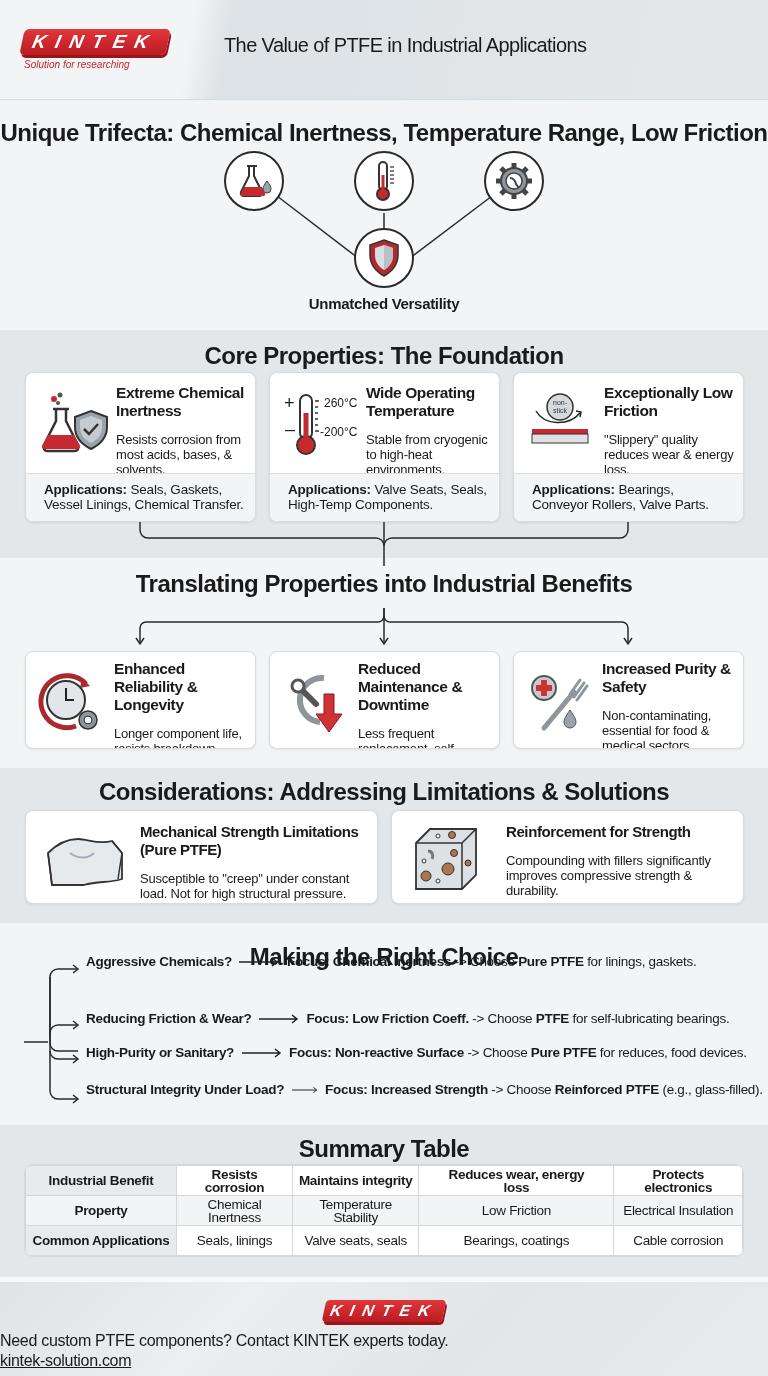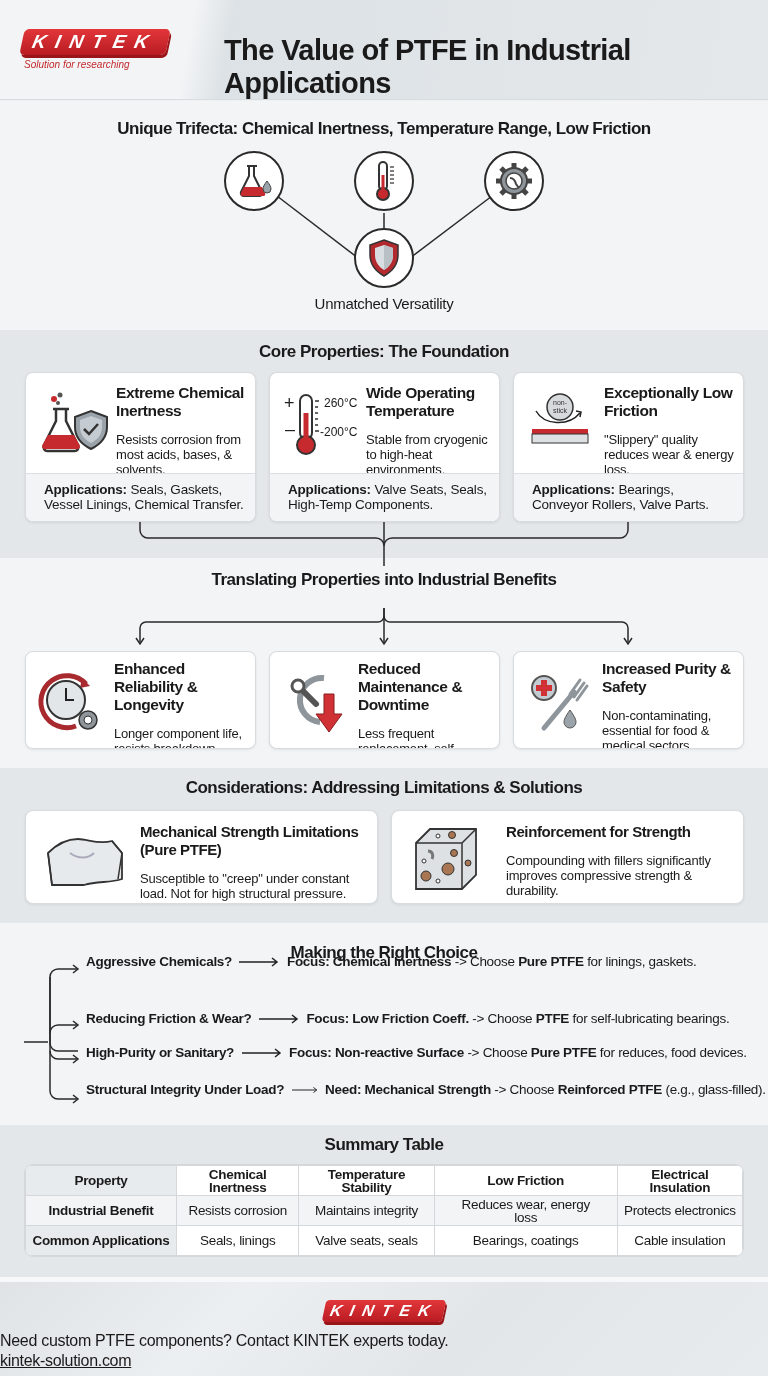--- a/index.html
+++ b/index.html
@@ -3,29 +3,29 @@
 <meta charset="utf-8">
 <style>
   *{box-sizing:border-box;margin:0;padding:0}
   html,body{width:768px;height:1376px;overflow:hidden}
   body{font-family:"Liberation Sans","DejaVu Sans",sans-serif;color:#1a1a1a;background:#eef1f3;position:relative}
   
   .header{position:absolute;left:0;top:0;width:768px;height:100px;background:linear-gradient(100deg,#f2f4f5 0%,#f2f4f5 25%,#dde2e6 30%,#e4e8eb 100%);border-bottom:1px solid #d7dcdf}
   .logo-wrap{position:absolute;left:22px;top:29px;width:152px}
   .logo-badge{display:block;width:146px;height:26px;background:linear-gradient(#e2363a,#b81c22);border-radius:5px;transform:skewX(-12deg);color:#fff;font-weight:bold;font-style:italic;font-size:19px;letter-spacing:9px;text-align:center;line-height:26px;box-shadow:2px 3px 0 #9a1519}
   .logo-sub{display:block;margin-top:4px;color:#c4282d;font-style:italic;font-size:10px;padding-left:2px}
-  .title{position:absolute;left:224px;top:34px;font-size:29px;font-weight:bold;letter-spacing:-0.6px}
+  .title{position:absolute;left:224px;top:34px;font-size:20px;font-weight:normal;letter-spacing:-0.6px}
   
   .band{position:absolute;left:0;width:768px}
   .band.light{background:#f2f4f6}
   .band.dark{background:#e3e7ea}
-  .sec-title{position:absolute;left:0;width:768px;text-align:center;font-weight:bold;font-size:17px;letter-spacing:-0.5px}
+  .sec-title{position:absolute;left:0;width:768px;text-align:center;font-weight:bold;font-size:24px;letter-spacing:-0.5px}
   
   .circle{position:absolute;width:60px;height:60px;border:2px solid #2a2a2a;border-radius:50%;background:#fff;display:flex;align-items:center;justify-content:center}
-  .cap{position:absolute;left:0;width:768px;text-align:center;font-weight:normal;font-size:15px;letter-spacing:-0.3px}
+  .cap{position:absolute;left:0;width:768px;text-align:center;font-weight:bold;font-size:15px;letter-spacing:-0.3px}
   
   .card{position:absolute;background:#fff;border:1px solid #d8dcdf;border-radius:8px;box-shadow:0 1px 3px rgba(0,0,0,0.08);overflow:hidden}
   .card .ic{position:absolute;left:10px;top:14px;width:80px;height:72px}
   .card .ct{position:absolute;left:90px;top:11px;right:8px;font-weight:bold;font-size:15.5px;line-height:18px;letter-spacing:-0.4px}
   .card .cd{display:block;font-weight:normal;font-size:13px;line-height:15px;letter-spacing:-0.2px;margin-top:12px}
   .card .apps{position:absolute;left:0;right:0;bottom:0;height:48px;border-top:1px solid #dcdfe2;background:#f3f4f5;padding:8px 10px 0 18px;font-size:13.5px;line-height:15px;letter-spacing:-0.2px}
   .card .apps b{font-weight:bold}
   .bcard .ct{left:88px;top:8px}
   .ccard .ct{left:114px;top:12px;font-size:15px}
   
@@ -311,52 +311,52 @@
     <b>Focus: Non-reactive Surface</b>
     <span>-&gt; Choose</span>
     <b>Pure PTFE</b>
     <span>for reduces, food devices.</span>
   </div>
   <div class="choice" style="top:159px">
     <span class="q">Structural Integrity Under Load?</span>
     <svg class="arr" viewBox="0 0 40 10" style="width:26px">
         <path d="M0 5h38M33 1l5 4-5 4" fill="none" stroke="#222" stroke-width="1.5"></path>
       </svg>
-    <b>Need: Mechanical Strength</b>
+    <b>Focus: Increased Strength</b>
     <span>-&gt; Choose</span>
     <b>Reinforced PTFE</b>
     <span>(e.g., glass-filled).</span>
   </div>
 </div>
 
 <div class="band dark" style="top:1125px;height:152px">
   <div class="sec-title" style="top:10px">Summary Table</div>
 </div>
 <table class="tbl">
   <tbody>
       <tr>
+    <td class="rh">Industrial Benefit</td>
+    <td>Resists corrosion</td>
+    <td>Maintains integrity</td>
+    <td style="padding:0 18px">Reduces wear, energy loss</td>
+    <td>Protects electronics</td>
+  </tr>
+  <tr>
     <td class="rh">Property</td>
     <td>Chemical Inertness</td>
     <td>Temperature Stability</td>
     <td>Low Friction</td>
     <td>Electrical Insulation</td>
   </tr>
   <tr>
-    <td class="rh">Industrial Benefit</td>
-    <td>Resists corrosion</td>
-    <td>Maintains integrity</td>
-    <td style="padding:0 18px">Reduces wear, energy loss</td>
-    <td>Protects electronics</td>
-  </tr>
-  <tr>
     <td class="rh">Common Applications</td>
     <td>Seals, linings</td>
     <td>Valve seats, seals</td>
     <td>Bearings, coatings</td>
-    <td>Cable insulation</td>
+    <td>Cable corrosion</td>
   </tr>
 </tbody>
   </table>
 
 <div class="footer">
   <div class="flogo">KINTEK</div>
   <div class="ftxt" style="top:50px">Need custom PTFE components? Contact KINTEK experts today.</div>
   <div class="ftxt" style="top:70px"><span class="flink">kintek-solution.com</span></div>
 </div>
 

